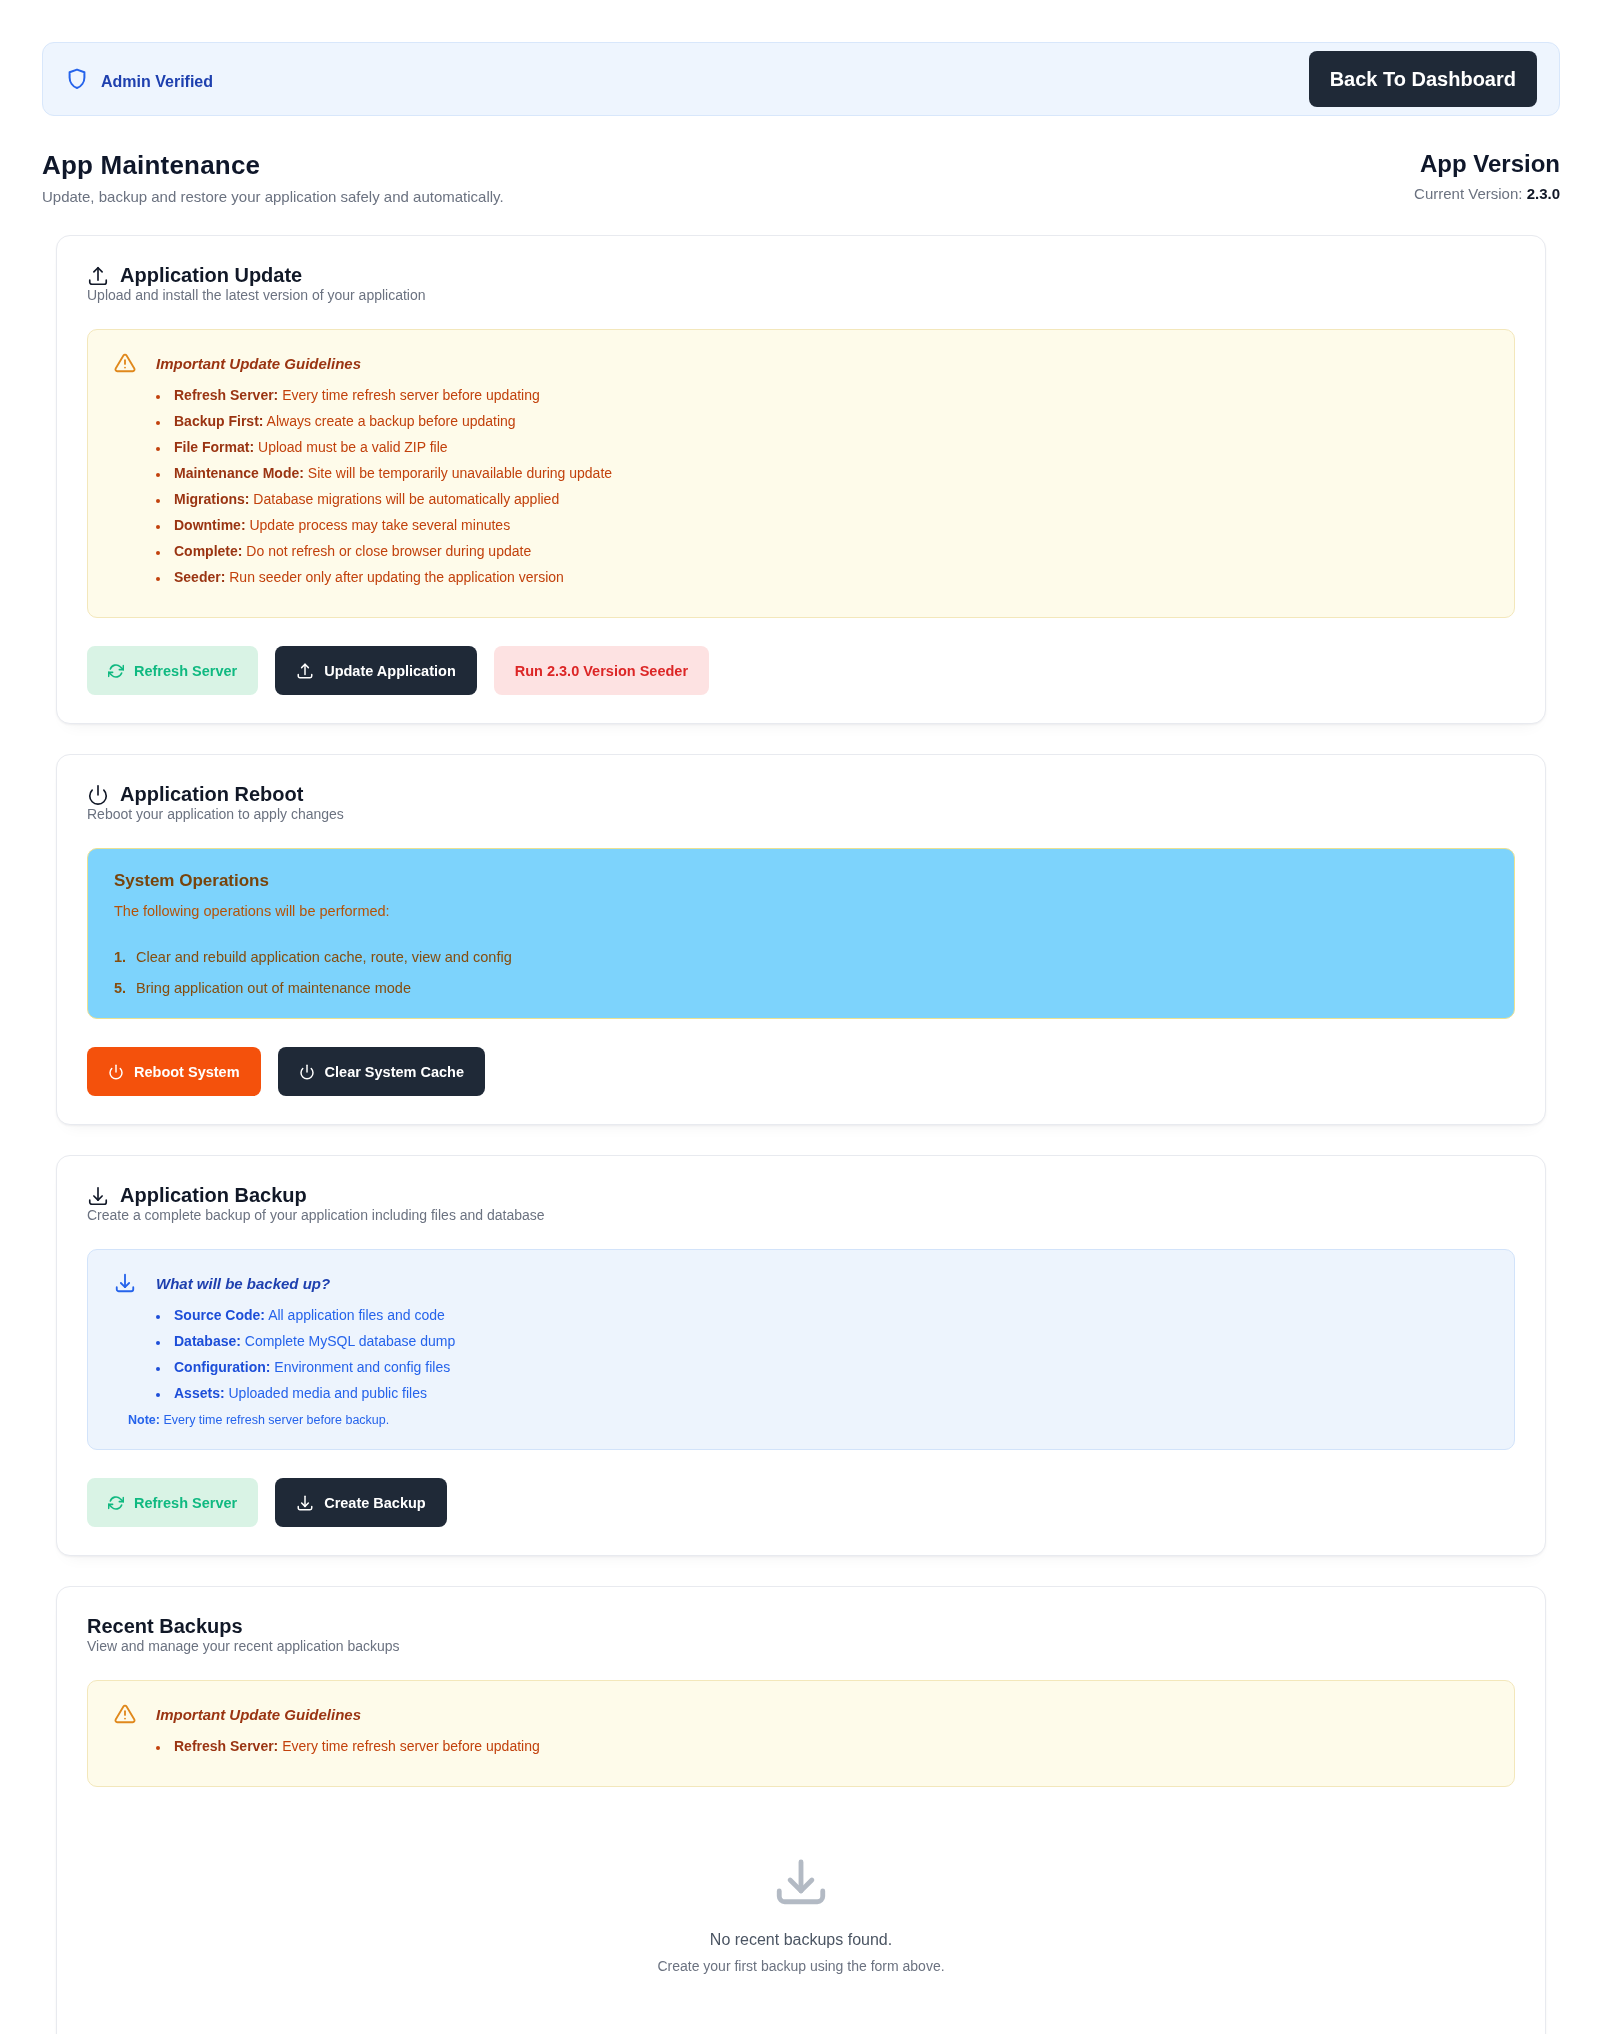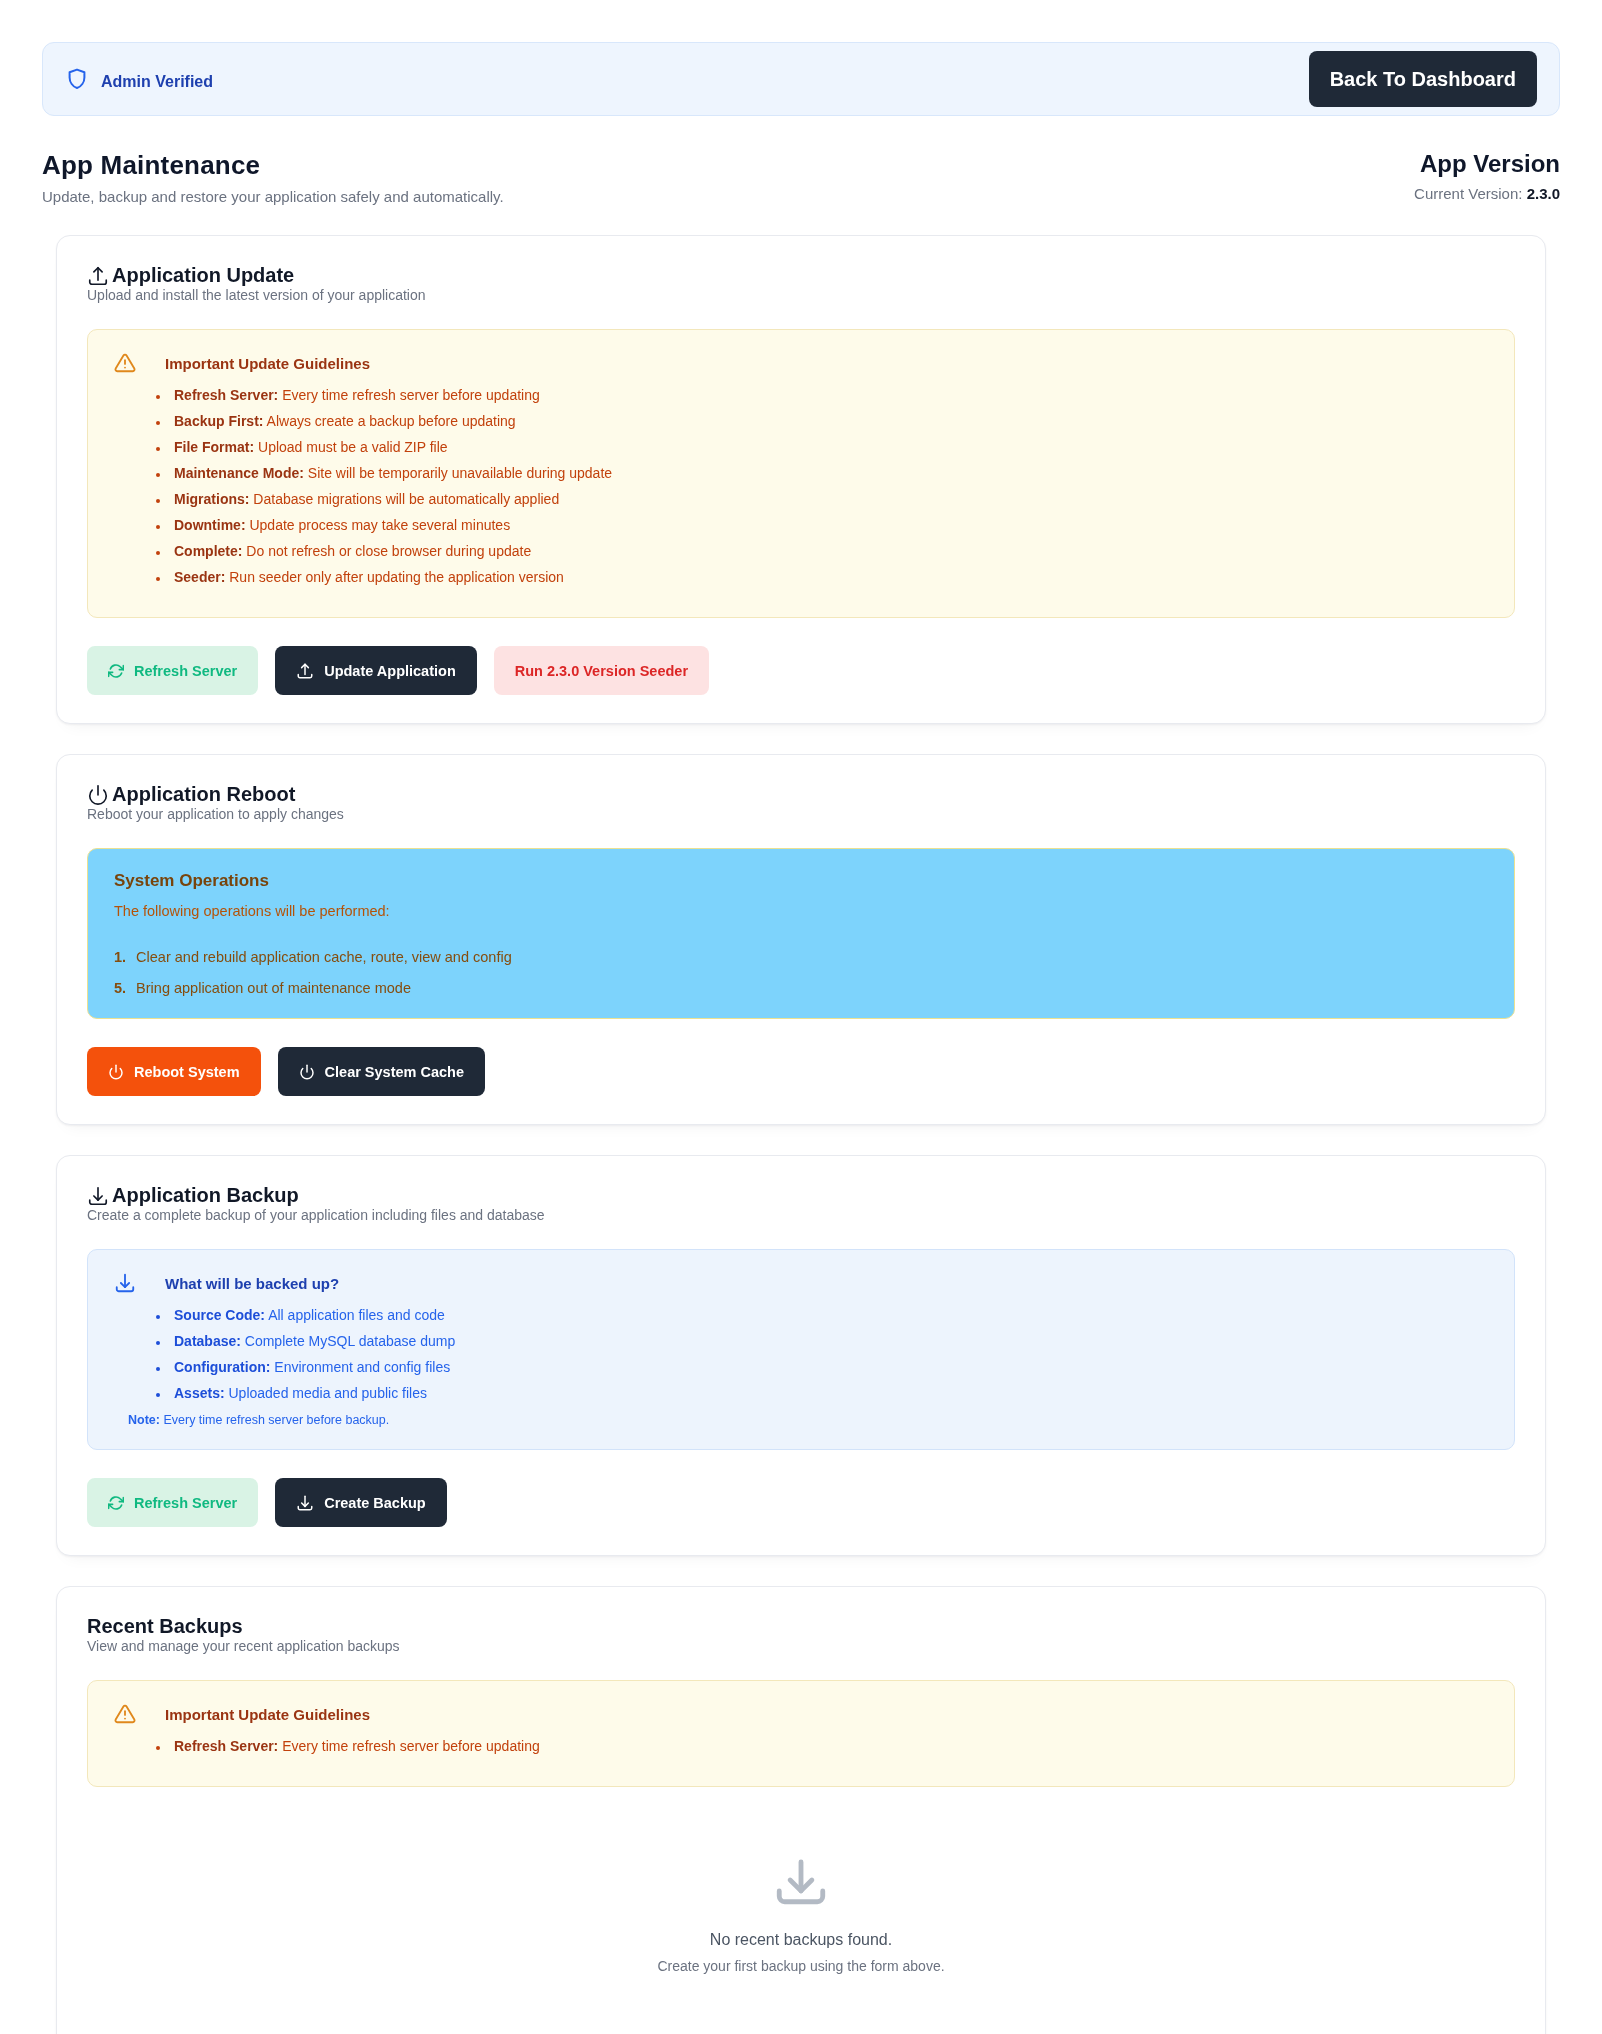--- a/index.html
+++ b/index.html
@@ -27,30 +27,30 @@
   .page-head .sub { font-size: 15px; color: #6b7280; margin-top: 7px; }
   .page-head-right .sub { text-align: right; }
   .page-head .ver { color: #111827; font-weight: 700; }
 
   
   .card {
     background: #fff; border: 1px solid #e8eaef; border-radius: 14px;
     margin: 30px 14px 0; padding: 28px 30px;
     box-shadow: 0 1px 2px rgba(16,24,40,.05), 0 10px 18px -12px rgba(16,24,40,.08);
   }
-  .card-title { display: flex; align-items: center; gap: 3px; font-size: 20px; font-weight: 700; color: #111827; }
+  .card-title { display: flex; align-items: center; gap: 11px; font-size: 20px; font-weight: 700; color: #111827; }
   .card-sub { font-size: 14px; color: #6b7280; margin-top: 0; }
 
   
   .note-box { border-radius: 10px; padding: 22px 26px; margin-top: 26px; }
   .warn  { background: #fefbea; border: 1px solid #f3e7bb; }
   .ops   { background: #7dd3fc; border: 1px solid #ebe191; }
   .info  { background: #edf4fd; border: 1px solid #d2e3fa; }
 
-  .note-head { display: flex; align-items: center; gap: 29px; }
+  .note-head { display: flex; align-items: center; gap: 20px; font-style: italic; }
   .warn-title { font-size: 15px; font-weight: 600; color: #9a3412; }
   .info-title { font-size: 15px; font-weight: 700; color: #1e40af; }
 
   .warn-list, .info-list { margin: 13px 0 2px 56px; }
   .warn-list li { font-size: 14px; color: #c2410c; margin: 10px 0; padding-left: 4px; }
   .warn-list li::marker { color: #c2410c; font-size: 12px; }
   .warn-list li strong { color: #9a3412; font-weight: 700; }
   .info-list li { font-size: 14px; color: #2563eb; margin: 10px 0; padding-left: 4px; }
   .info-list li::marker { color: #1d4ed8; font-size: 12px; }
   .info-list li strong { color: #1d4ed8; font-weight: 700; }

